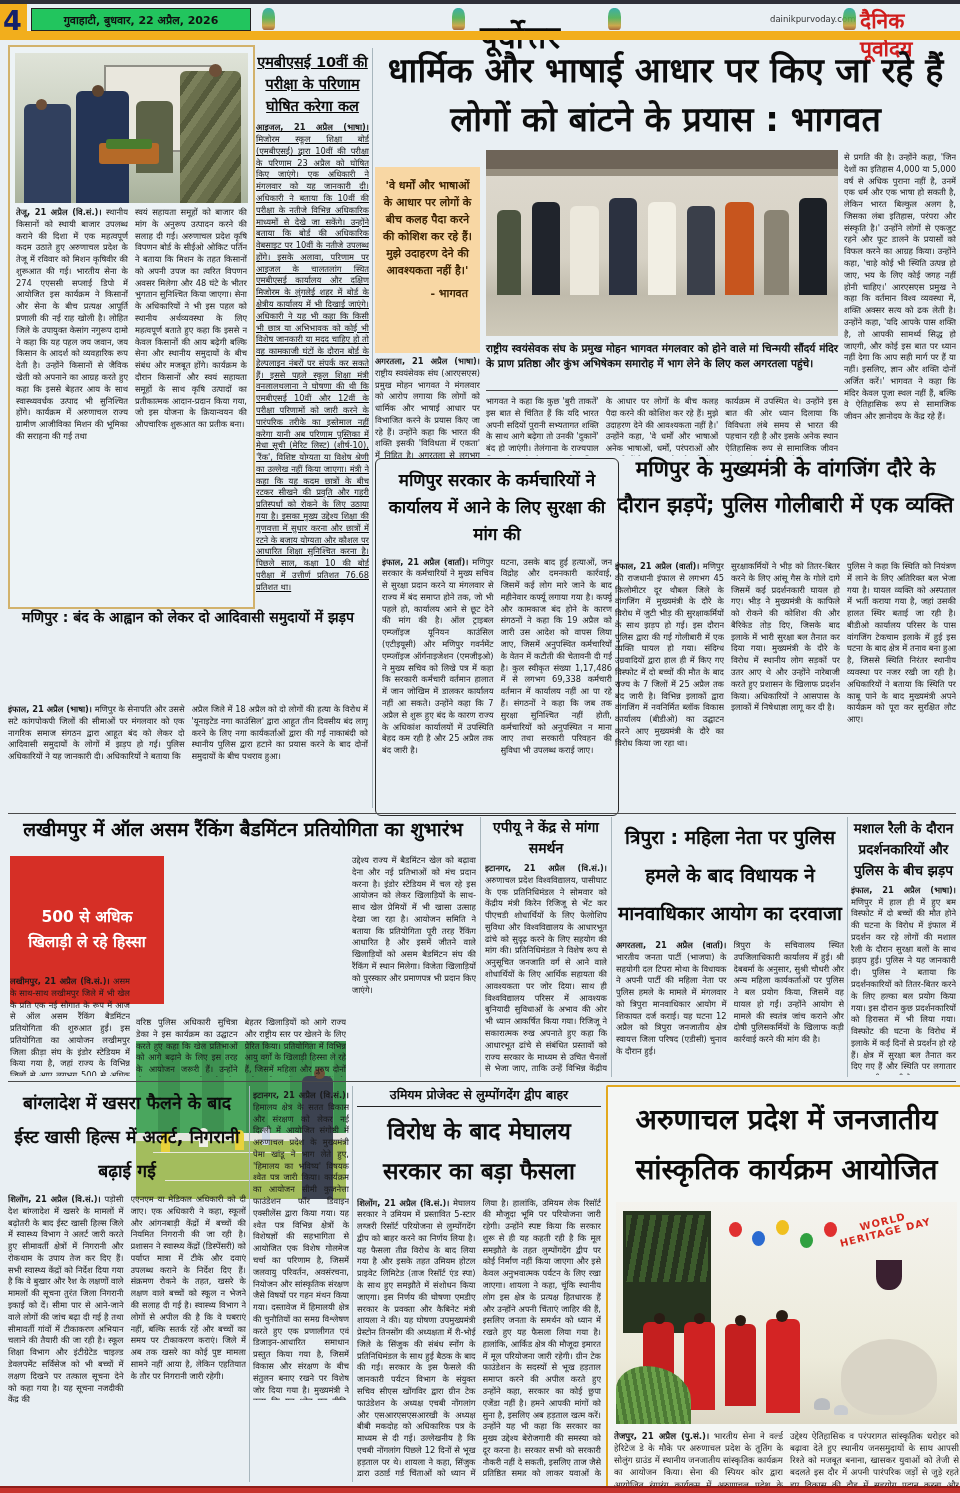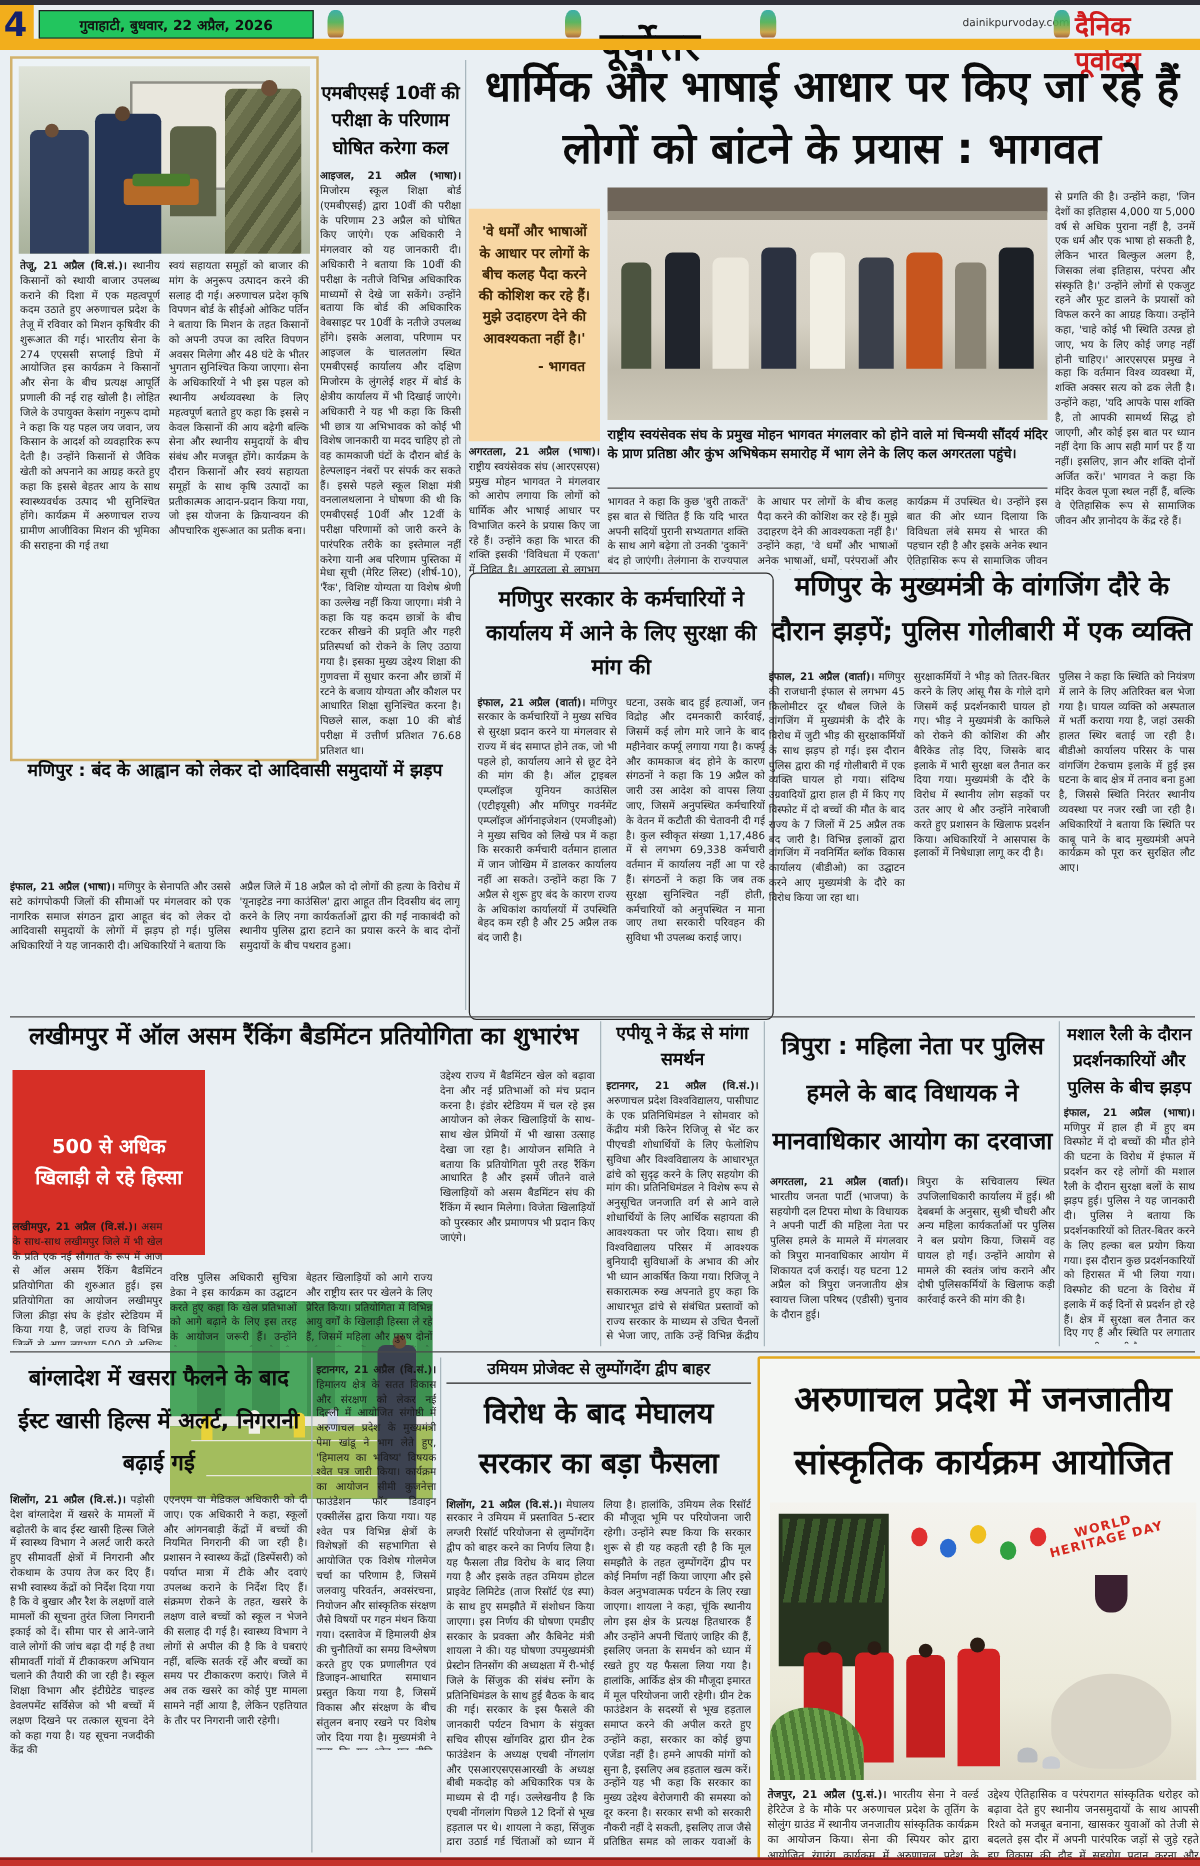--- a/index.html
+++ b/index.html
@@ -68,21 +68,21 @@
       <div class="head" style="right:11%;bottom:84%;width:13px;height:13px;background:#6d4f38;"></div>
       <div class="abs" style="left:36%;bottom:26%;width:26%;height:14%;background:#b56a28;border-radius:3px;"></div>
       <div class="abs" style="left:39%;bottom:36%;width:20%;height:7%;background:#4a7d2e;border-radius:3px;"></div>
     </div>
     <div class="cols" style="margin:2px 4px;height:380px;">
       <div class="col body-txt"><b class="dl">तेजू, 21 अप्रैल (वि.सं.)।</b> <span>स्थानीय किसानों को स्थायी बाजार उपलब्ध कराने की दिशा में एक महत्वपूर्ण कदम उठाते हुए अरुणाचल प्रदेश के तेजू में रविवार को मिशन कृषिवीर की शुरूआत की गई। भारतीय सेना के 274 एएससी सप्लाई डिपो में आयोजित इस कार्यक्रम ने किसानों और सेना के बीच प्रत्यक्ष आपूर्ति प्रणाली की नई राह खोली है। लोहित जिले के उपायुक्त केसांग नगुरूप दामो ने कहा कि यह पहल जय जवान, जय किसान के आदर्श को व्यवहारिक रूप देती है। उन्होंने किसानों से जैविक खेती को अपनाने का आग्रह करते हुए कहा कि इससे बेहतर आय के साथ स्वास्थ्यवर्धक उत्पाद भी सुनिश्चित होंगे। कार्यक्रम में अरुणाचल राज्य ग्रामीण आजीविका मिशन की भूमिका की सराहना की गई तथा</span></div>
       <div class="col body-txt">स्वयं सहायता समूहों को बाजार की मांग के अनुरूप उत्पादन करने की सलाह दी गई। अरुणाचल प्रदेश कृषि विपणन बोर्ड के सीईओ ओकिट पर्तिन ने बताया कि मिशन के तहत किसानों को अपनी उपज का त्वरित विपणन अवसर मिलेगा और 48 घंटे के भीतर भुगतान सुनिश्चित किया जाएगा। सेना के अधिकारियों ने भी इस पहल को स्थानीय अर्थव्यवस्था के लिए महत्वपूर्ण बताते हुए कहा कि इससे न केवल किसानों की आय बढ़ेगी बल्कि सेना और स्थानीय समुदायों के बीच संबंध और मजबूत होंगे। कार्यक्रम के दौरान किसानों और स्वयं सहायता समूहों के साथ कृषि उत्पादों का प्रतीकात्मक आदान-प्रदान किया गया, जो इस योजना के क्रियान्वयन की औपचारिक शुरूआत का प्रतीक बना।</div>
     </div>
   </div>
 
-  <div class="abs" style="left:256px;top:65px;width:113px;height:560px;overflow:hidden;">
+  <div class="abs" style="left:256px;top:52px;width:113px;height:560px;overflow:hidden;text-decoration:underline;">
     <div class="hl" style="font-size:14.5px;line-height:1.5;">एमबीएसई 10वीं की परीक्षा के परिणाम घोषित करेगा कल</div>
     <div class="body-txt" style="margin-top:5px;height:470px;"><b class="dl">आइजल, 21 अप्रैल (भाषा)।</b> <span>मिजोरम स्कूल शिक्षा बोर्ड (एमबीएसई) द्वारा 10वीं की परीक्षा के परिणाम 23 अप्रैल को घोषित किए जाएंगे। एक अधिकारी ने मंगलवार को यह जानकारी दी। अधिकारी ने बताया कि 10वीं की परीक्षा के नतीजे विभिन्न अधिकारिक माध्यमों से देखे जा सकेंगे। उन्होंने बताया कि बोर्ड की अधिकारिक वेबसाइट पर 10वीं के नतीजे उपलब्ध होंगे। इसके अलावा, परिणाम पर आइजल के चालतलांग स्थित एमबीएसई कार्यालय और दक्षिण मिजोरम के लुंगलेई शहर में बोर्ड के क्षेत्रीय कार्यालय में भी दिखाई जाएंगे। अधिकारी ने यह भी कहा कि किसी भी छात्र या अभिभावक को कोई भी विशेष जानकारी या मदद चाहिए हो तो वह कामकाजी घंटों के दौरान बोर्ड के हेल्पलाइन नंबरों पर संपर्क कर सकते हैं। इससे पहले स्कूल शिक्षा मंत्री वनलालथलाना ने घोषणा की थी कि एमबीएसई 10वीं और 12वीं के परीक्षा परिणामों को जारी करने के पारंपरिक तरीके का इस्तेमाल नहीं करेगा यानी अब परिणाम पुस्तिका में मेधा सूची (मेरिट लिस्ट) (शीर्ष-10), 'रैंक', विशिष्ट योग्यता या विशेष श्रेणी का उल्लेख नहीं किया जाएगा। मंत्री ने कहा कि यह कदम छात्रों के बीच रटकर सीखने की प्रवृति और गहरी प्रतिस्पर्धा को रोकने के लिए उठाया गया है। इसका मुख्य उद्देश्य शिक्षा की गुणवत्ता में सुधार करना और छात्रों में रटने के बजाय योग्यता और कौशल पर आधारित शिक्षा सुनिश्चित करना है। पिछले साल, कक्षा 10 की बोर्ड परीक्षा में उत्तीर्ण प्रतिशत 76.68 प्रतिशत था।</span></div>
   </div>
   <div class="abs vrule" style="left:372px;top:48px;height:760px;"></div>
 
   <div class="abs quote-box" style="left:375px;top:167px;width:93px;height:172px;">
     <div>'वे धर्मों और भाषाओं के आधार पर लोगों के बीच कलह पैदा करने की कोशिश कर रहे हैं। मुझे उदाहरण देने की आवश्यकता नहीं है।'</div>
     <div class="quote-attrib">- भागवत</div>
   </div>
 
@@ -114,21 +114,21 @@
 
   <div class="abs dark-box" style="left:375px;top:458px;width:230px;height:348px;padding:4px 6px;">
     <div class="hl" style="font-size:17px;line-height:1.6;padding:4px 2px;">मणिपुर सरकार के कर्मचारियों ने कार्यालय में आने के लिए सुरक्षा की मांग की</div>
     <div class="cols" style="height:240px;margin-top:4px;">
       <div class="col body-txt"><b class="dl">इंफाल, 21 अप्रैल (वार्ता)।</b> <span>मणिपुर सरकार के कर्मचारियों ने मुख्य सचिव से सुरक्षा प्रदान करने या मंगलवार से राज्य में बंद समाप्त होने तक, जो भी पहले हो, कार्यालय आने से छूट देने की मांग की है। ऑल ट्राइबल एम्प्लॉइज यूनियन काउंसिल (एटीइयूसी) और मणिपुर गवर्नमेंट एम्प्लॉइज ऑर्गनाइजेशन (एमजीइओ) ने मुख्य सचिव को लिखे पत्र में कहा कि सरकारी कर्मचारी वर्तमान हालात में जान जोखिम में डालकर कार्यालय नहीं आ सकते। उन्होंने कहा कि 7 अप्रैल से शुरू हुए बंद के कारण राज्य के अधिकांश कार्यालयों में उपस्थिति बेहद कम रही है और 25 अप्रैल तक बंद जारी है।</span></div>
       <div class="col body-txt">घटना, उसके बाद हुई हत्याओं, जन विद्रोह और दमनकारी कार्रवाई, जिसमें कई लोग मारे जाने के बाद महीनेवार कर्फ्यू लगाया गया है। कर्फ्यू और कामकाज बंद होने के कारण संगठनों ने कहा कि 19 अप्रैल को जारी उस आदेश को वापस लिया जाए, जिसमें अनुपस्थित कर्मचारियों के वेतन में कटौती की चेतावनी दी गई है। कुल स्वीकृत संख्या 1,17,486 में से लगभग 69,338 कर्मचारी वर्तमान में कार्यालय नहीं आ पा रहे हैं। संगठनों ने कहा कि जब तक सुरक्षा सुनिश्चित नहीं होती, कर्मचारियों को अनुपस्थित न माना जाए तथा सरकारी परिवहन की सुविधा भी उपलब्ध कराई जाए।</div>
     </div>
   </div>
 
   <div class="abs hl" style="left:615px;top:452px;width:341px;height:80px;font-size:21px;line-height:1.7;">मणिपुर के मुख्यमंत्री के वांगजिंग दौरे के दौरान झड़पें; पुलिस गोलीबारी में एक व्यक्ति घायल</div>
-  <div class="abs" style="left:615px;top:536px;width:341px;height:268px;">
+  <div class="abs" style="left:615px;top:561px;width:341px;height:268px;">
     <div class="cols" style="height:268px;">
       <div class="col body-txt"><b class="dl">इंफाल, 21 अप्रैल (वार्ता)।</b> <span>मणिपुर की राजधानी इंफाल से लगभग 45 किलोमीटर दूर थौबल जिले के वांगजिंग में मुख्यमंत्री के दौरे के विरोध में जुटी भीड़ की सुरक्षाकर्मियों के साथ झड़प हो गई। इस दौरान पुलिस द्वारा की गई गोलीबारी में एक व्यक्ति घायल हो गया। संदिग्ध उग्रवादियों द्वारा हाल ही में किए गए विस्फोट में दो बच्चों की मौत के बाद राज्य के 7 जिलों में 25 अप्रैल तक बंद जारी है। विभिन्न इलाकों द्वारा वांगजिंग में नवनिर्मित ब्लॉक विकास कार्यालय (बीडीओ) का उद्घाटन करने आए मुख्यमंत्री के दौरे का विरोध किया जा रहा था।</span></div>
       <div class="col body-txt">सुरक्षाकर्मियों ने भीड़ को तितर-बितर करने के लिए आंसू गैस के गोले दागे जिसमें कई प्रदर्शनकारी घायल हो गए। भीड़ ने मुख्यमंत्री के काफिले को रोकने की कोशिश की और बैरिकेड तोड़ दिए, जिसके बाद इलाके में भारी सुरक्षा बल तैनात कर दिया गया। मुख्यमंत्री के दौरे के विरोध में स्थानीय लोग सड़कों पर उतर आए थे और उन्होंने नारेबाजी करते हुए प्रशासन के खिलाफ प्रदर्शन किया। अधिकारियों ने आसपास के इलाकों में निषेधाज्ञा लागू कर दी है।</div>
       <div class="col body-txt">पुलिस ने कहा कि स्थिति को नियंत्रण में लाने के लिए अतिरिक्त बल भेजा गया है। घायल व्यक्ति को अस्पताल में भर्ती कराया गया है, जहां उसकी हालत स्थिर बताई जा रही है। बीडीओ कार्यालय परिसर के पास वांगजिंग टेकचाम इलाके में हुई इस घटना के बाद क्षेत्र में तनाव बना हुआ है, जिससे स्थिति निरंतर स्थानीय व्यवस्था पर नजर रखी जा रही है। अधिकारियों ने बताया कि स्थिति पर काबू पाने के बाद मुख्यमंत्री अपने कार्यक्रम को पूरा कर सुरक्षित लौट आए।</div>
     </div>
   </div>
 
   <div class="abs hl" style="left:8px;top:604px;width:360px;height:94px;font-size:14px;line-height:1.9;">मणिपुर : बंद के आह्वान को लेकर दो आदिवासी समुदायों में झड़प</div>
   <div class="abs" style="left:8px;top:704px;width:360px;height:106px;">
     <div class="cols" style="height:106px;">

